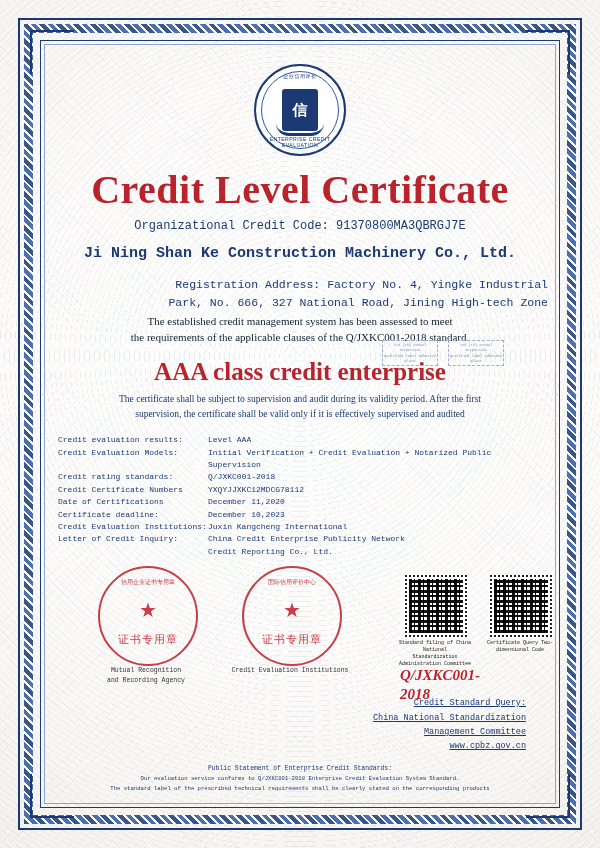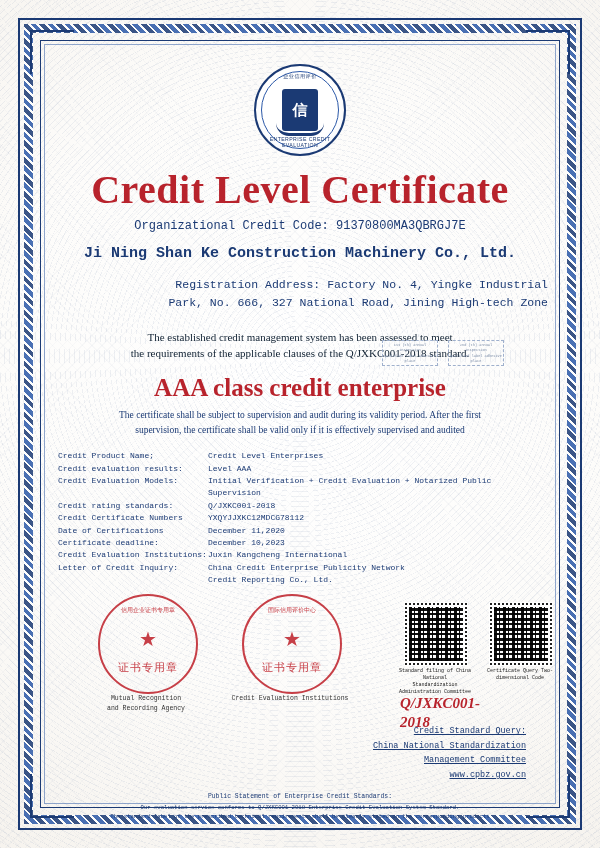--- a/index.html
+++ b/index.html
@@ -98,21 +98,21 @@
   }
   .company{
     text-align:center;font-size:15px;font-weight:bold;color:#1b3a74;
     margin-top:12px;font-family:"Liberation Mono", monospace;
   }
   .address{
     text-align:right;font-size:11.5px;color:#1b3a74;margin-top:14px;line-height:1.6;
     font-family:"Liberation Mono", monospace;
   }
   .statement{
-    text-align:center;font-size:11px;color:#123;margin-top:16px;line-height:1.5;
+    text-align:center;font-size:11px;color:#123;margin-top:0;line-height:1.5;
     font-family:"Liberation Serif", serif;
     padding:0 20px;
   }
   h2.grade{
     text-align:center;font-size:25px;font-weight:bold;color:#b8232c;
     margin:12px 0 6px;
   }
   .supervision{
     text-align:center;font-size:9.5px;color:#1b3a74;line-height:1.6;
     padding:0 6px;font-family:Liberation Serif, serif;
@@ -249,24 +249,20 @@
 
     <h2 class="grade">AAA class credit enterprise</h2>
 
     <div class="supervision">
       <div>The certificate shall be subject to supervision and audit during its validity period. After the first</div>
       <div>supervision, the certificate shall be valid only if it is effectively supervised and audited</div>
     </div>
 
     <div class="details">
       <div class="drow">
-        <div class="dlabel">Credit Product Name;</div>
-        <div class="dvalue">Credit Level Enterprises</div>
-      </div>
-      <div class="drow">
         <div class="dlabel">Credit evaluation results:</div>
         <div class="dvalue">Level AAA</div>
       </div>
       <div class="drow">
         <div class="dlabel">Credit Evaluation Models:</div>
         <div class="dvalue">Initial Verification + Credit Evaluation + Notarized Public Supervision</div>
       </div>
       <div class="drow">
         <div class="dlabel">Credit rating standards:</div>
         <div class="dvalue">Q/JXKC001-2018</div>

